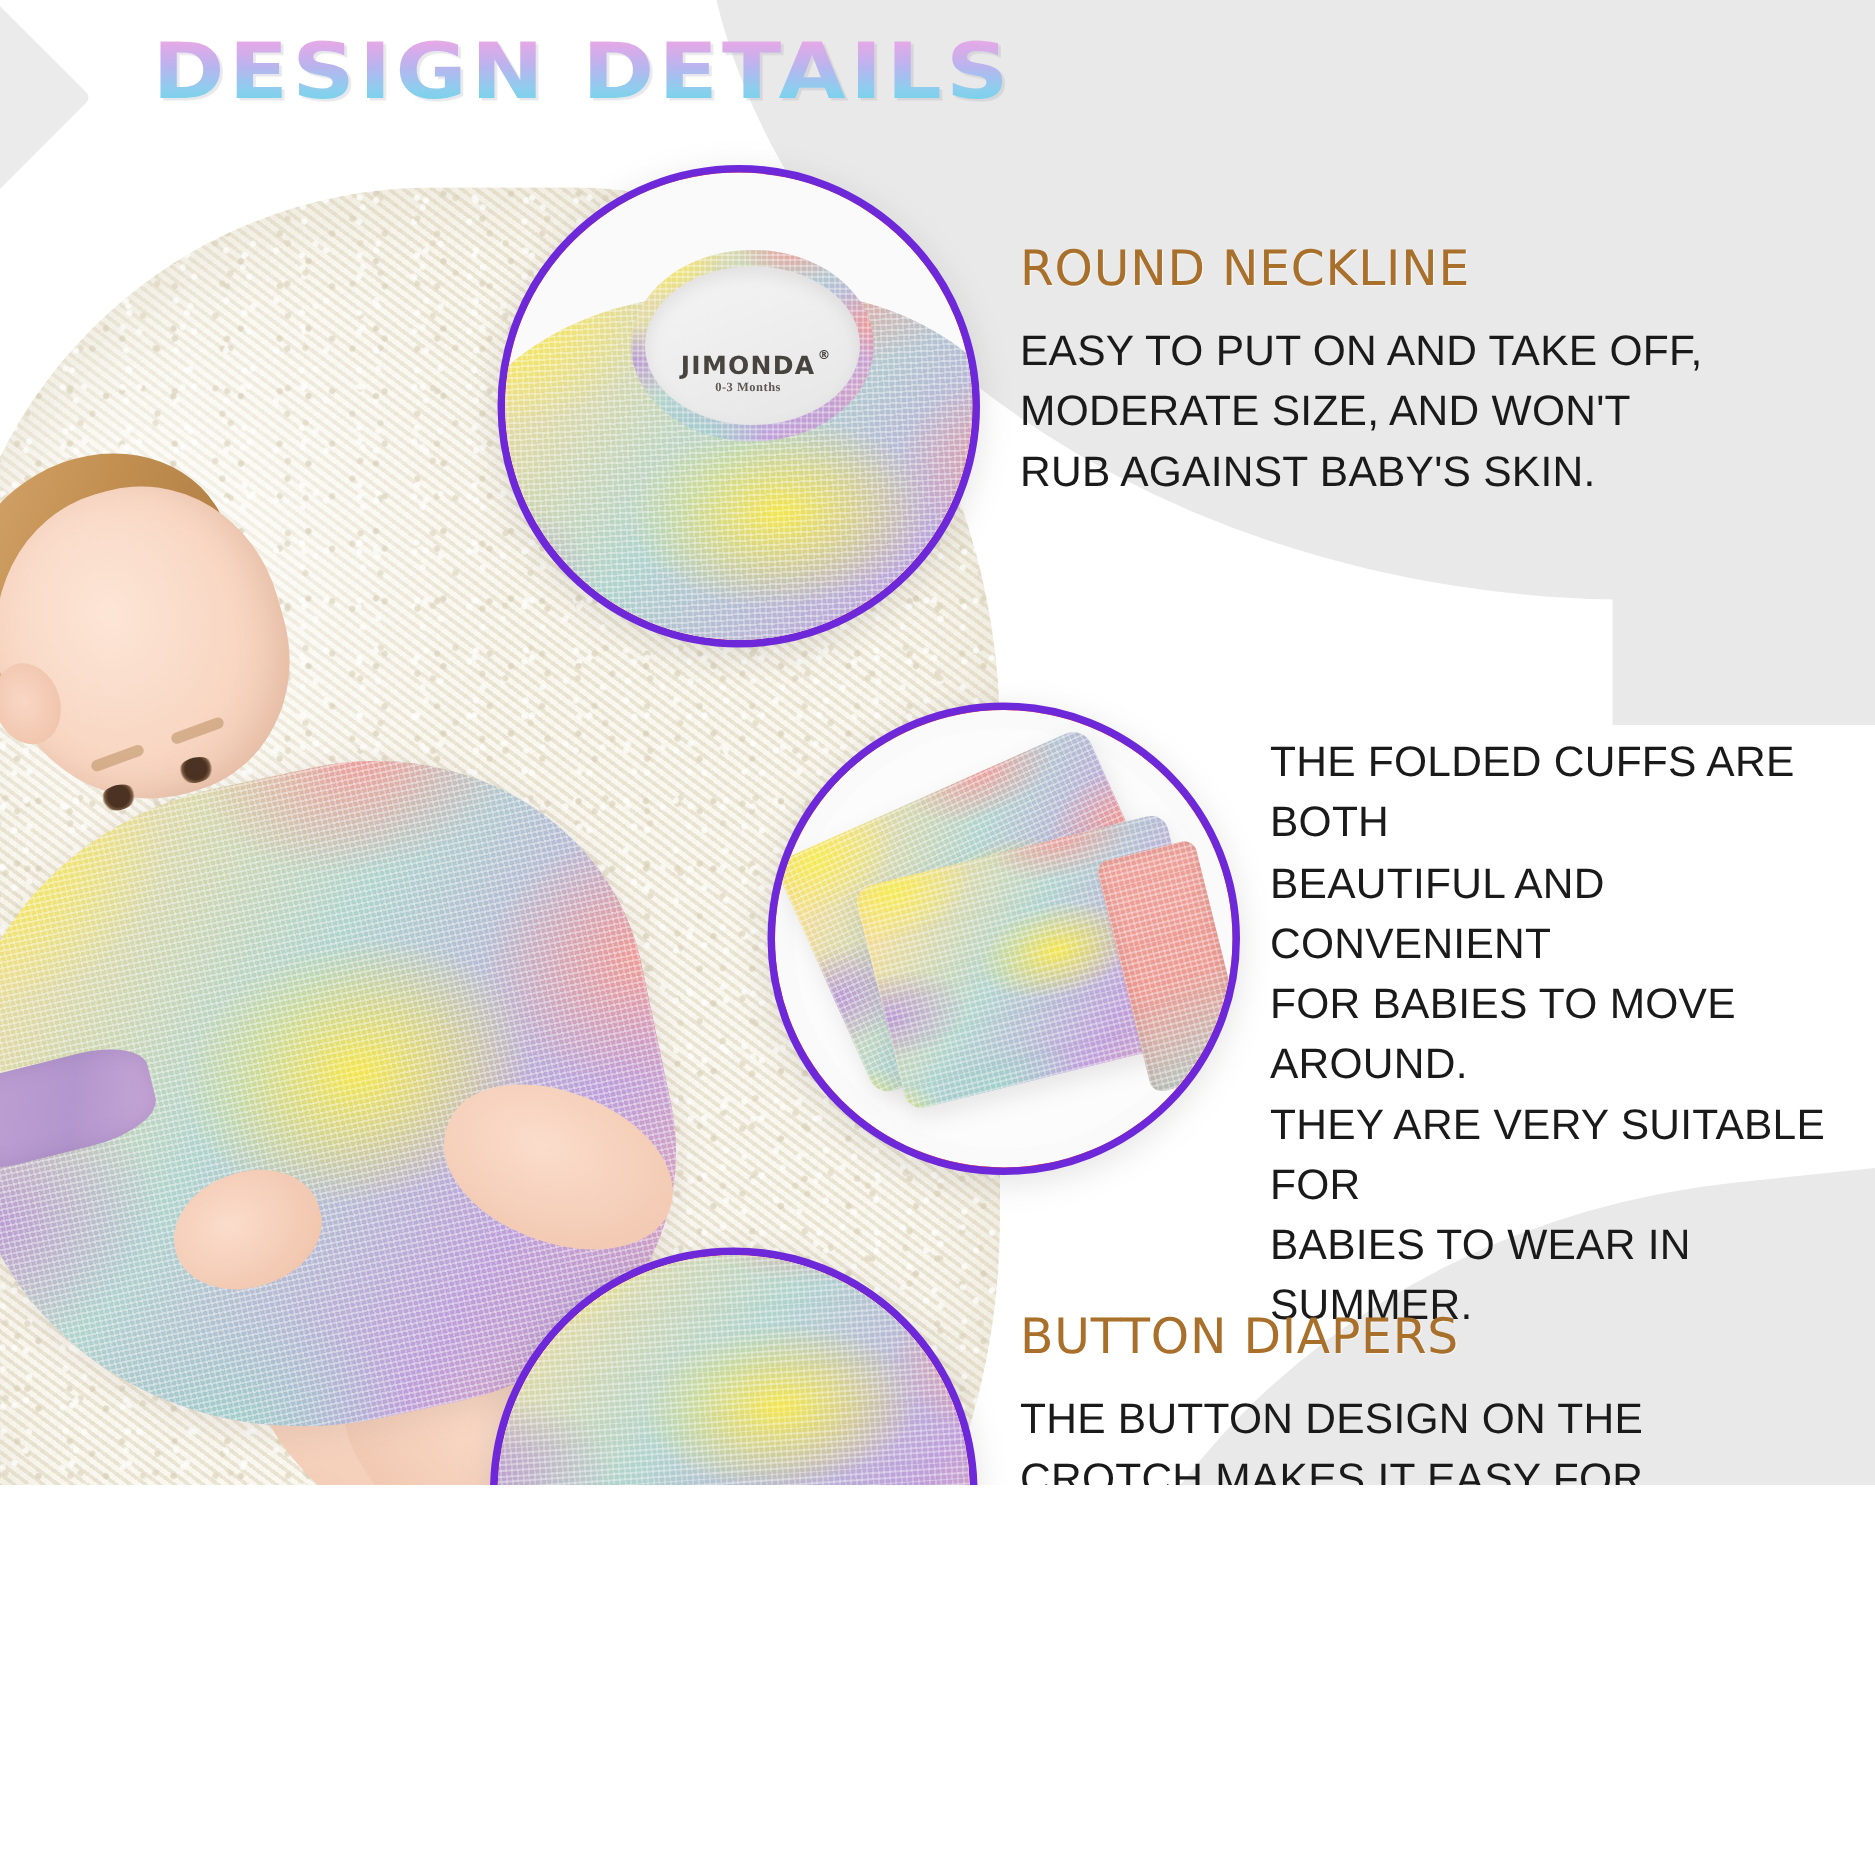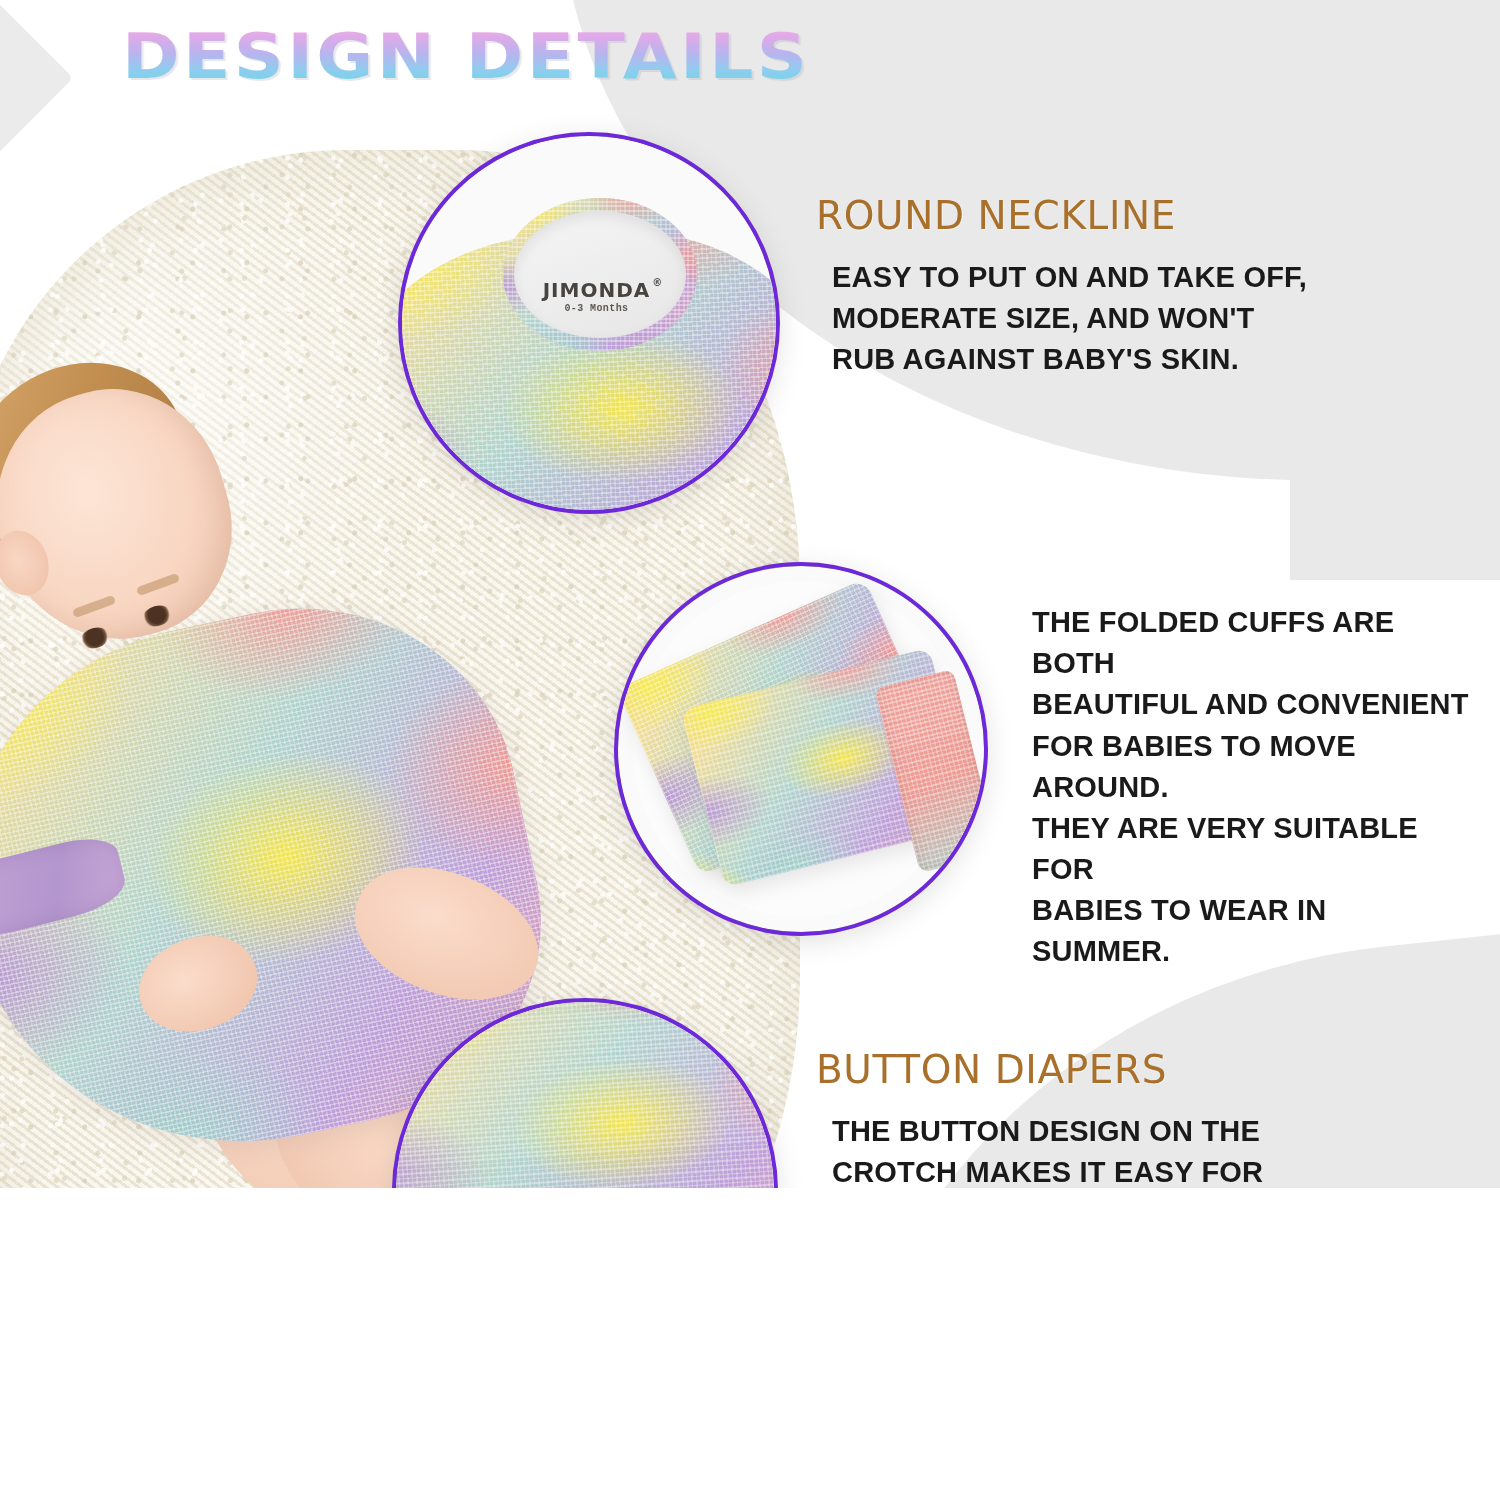--- a/index.html
+++ b/index.html
@@ -156,21 +156,21 @@
     position:absolute; inset:0;
     background:
       repeating-linear-gradient(0deg, rgba(255,255,255,.34) 0 1.5px, rgba(0,0,0,.055) 1.5px 4.5px),
       repeating-linear-gradient(90deg, rgba(255,255,255,.26) 0 1.5px, rgba(0,0,0,.05) 1.5px 4.5px);
     mix-blend-mode:overlay; opacity:.95;
   }
 
   
   .detail-circle{
     position:absolute; border-radius:50%; overflow:hidden;
-    background:#a3a3a3; border:4px solid #6d28d9;
+    background:#ef4444; border:6px solid #6d28d9;
     box-shadow:0 6px 26px rgba(120,115,110,.20);
     z-index:4;
   }
   .dc-inner{position:absolute; inset:0; overflow:hidden; border-radius:50%; background:#fafafa;}
 
   #circle-neckline{left:398px; top:132px; width:374px; height:374px;}
   #circle-cuffs{left:614px; top:562px; width:366px; height:366px;}
   #circle-button{left:392px; top:998px; width:378px; height:378px;}
 
   
@@ -195,21 +195,21 @@
     display:flex; flex-direction:column; align-items:center; justify-content:center;
     z-index:5;
   }
   .brand-name{
     font-family:"DejaVu Sans",sans-serif; font-size:20px; font-weight:bold;
     color:#2b2622; letter-spacing:1px; line-height:1; position:relative;
     opacity:.85;
   }
   .brand-reg{font-size:10px; vertical-align:super; position:absolute; right:-13px; top:-2px;}
   .brand-size{
-    font-family:Liberation Mono, monospace; font-size:10px; font-weight:bold;
+    font-family:Liberation Serif, serif; font-size:10px; font-weight:bold;
     color:#3a332c; letter-spacing:.4px; margin-top:3px; opacity:.8;
   }
 
   
   .cuff-plate{position:absolute; inset:4%; border-radius:50%; background:#fcfcfc;}
   .cuff-sleeve{
     position:absolute; left:8%; top:16%; width:74%; height:56%;
     border-radius:16px; overflow:hidden; transform:rotate(-24deg);
     box-shadow:0 8px 18px rgba(140,130,130,.18);
   }
@@ -257,23 +257,23 @@
   
   .block{position:absolute; z-index:7;}
   .block h2{
     margin:0 0 22px 0;
     font-family:"DejaVu Sans",sans-serif;
     font-size:39px; font-weight:normal; letter-spacing:.6px;
     color:#a8702a; line-height:1;
     text-shadow:1px 1px 0 rgba(255,255,255,.55);
   }
   .block p{
-    margin:16px;
+    margin:0;
     font-family:"Liberation Sans",sans-serif;
-    font-size:29px; font-weight:bold; letter-spacing:.2px;
+    font-size:34px; font-weight:normal; letter-spacing:.2px;
     color:#1a1a1a; line-height:1.42;
     white-space:pre-line;
   }
 
   #block-neckline{left:816px; top:196px; width:560px;}
   #block-cuffs{left:1016px; top:586px; width:470px;}
   #block-button{left:816px; top:1050px; width:520px;}
 </style>
 </head>
 <body>

